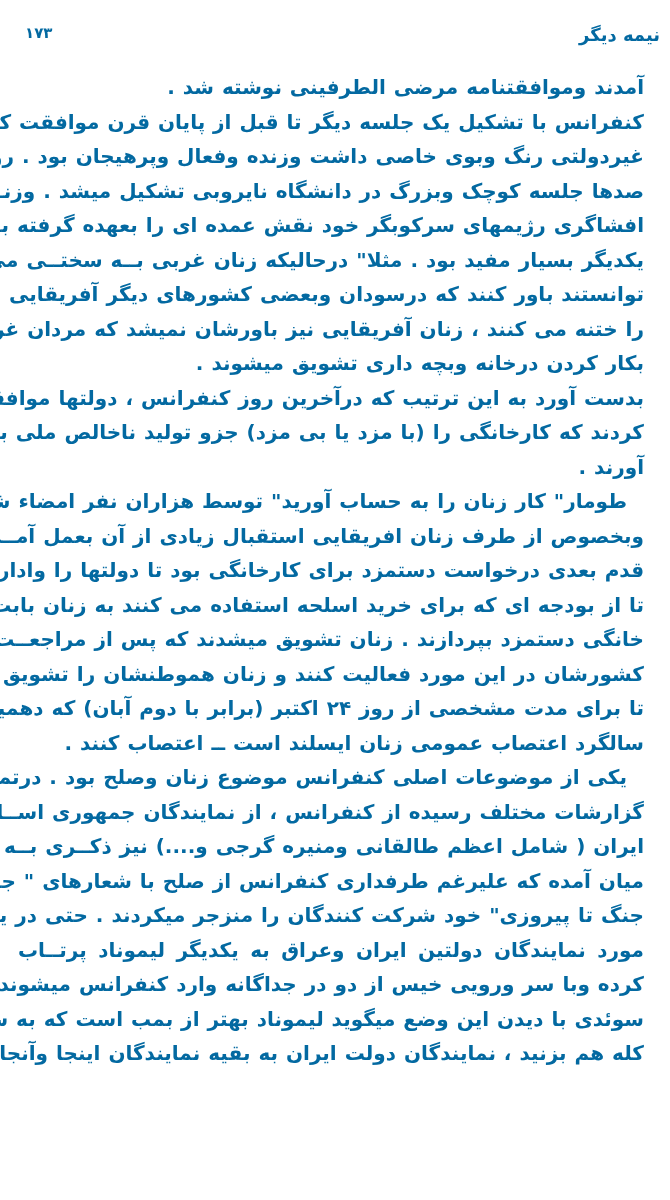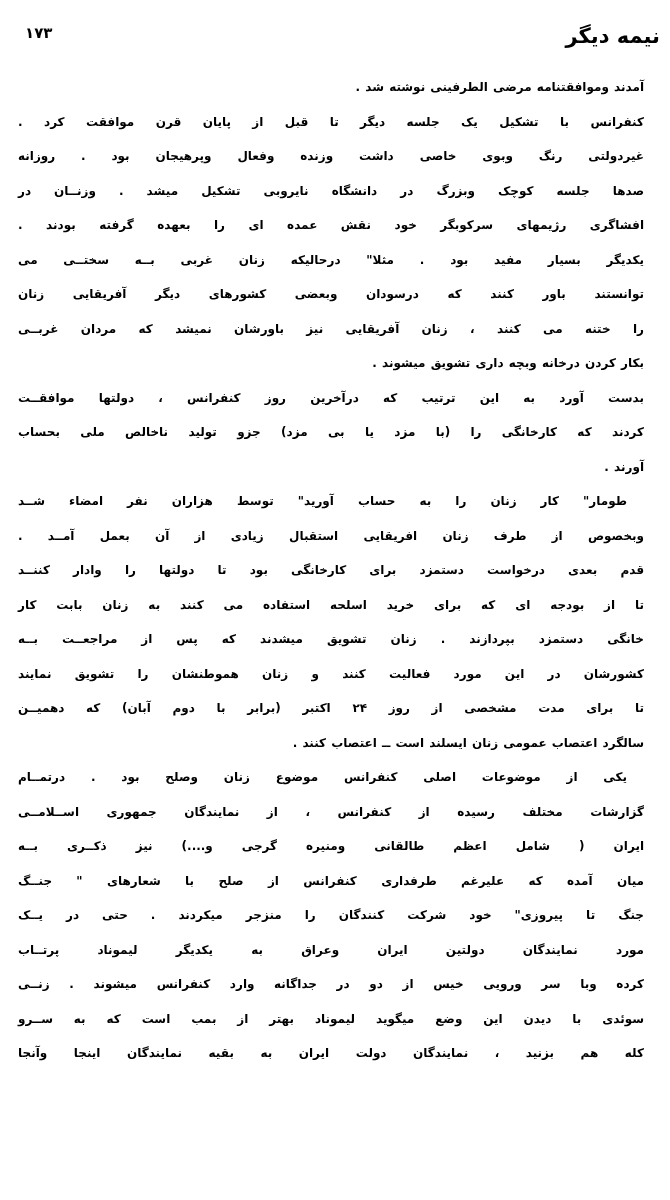--- a/index.html
+++ b/index.html
@@ -1,35 +1,35 @@
 <!DOCTYPE html>
 <html lang="fa"><head>
 <meta charset="utf-8">
 <style>
   html,body{margin:0;padding:0;}
   body{width:670px;height:1200px;background:#ffffff;overflow:hidden;}
   .page{
     position:relative;width:670px;height:1200px;background:#ffffff;
-    font-family:"DejaVu Sans",sans-serif;color:#000000;
+    font-family:"DejaVu Sans",sans-serif;color:#0369a1;
   }
   .page-number{
     position:absolute;top:24px;left:25px;
     font-size:15px;font-weight:bold;letter-spacing:2px;direction:rtl;
   }
   .running-header{
     position:absolute;top:24px;right:10px;
-    font-size:21px;font-weight:bold;direction:rtl;
+    font-size:18px;font-weight:bold;direction:rtl;
   }
   .body-text{
     position:absolute;top:70px;right:26px;left:18px;bottom:20px;
     direction:rtl;unicode-bidi:embed;
   }
   .ln{
     display:block;height:34.5px;line-height:34.5px;
-    font-size:12px;font-weight:bold;
+    font-size:20px;font-weight:bold;
     text-align:justify;text-align-last:justify;
     white-space:nowrap;overflow:visible;
     word-spacing:1px;
   }
   .ln.short{text-align:right;text-align-last:right;}
   .ln.indent{padding-right:17px;}
 </style>
 </head>
 <body>
 

